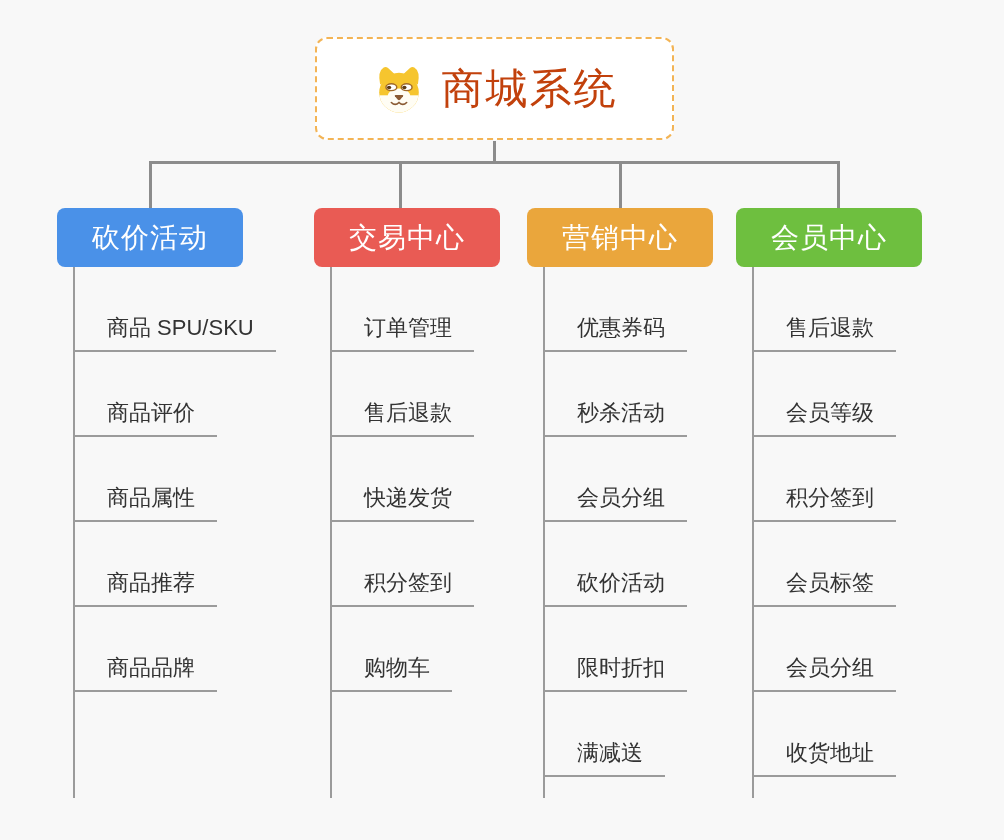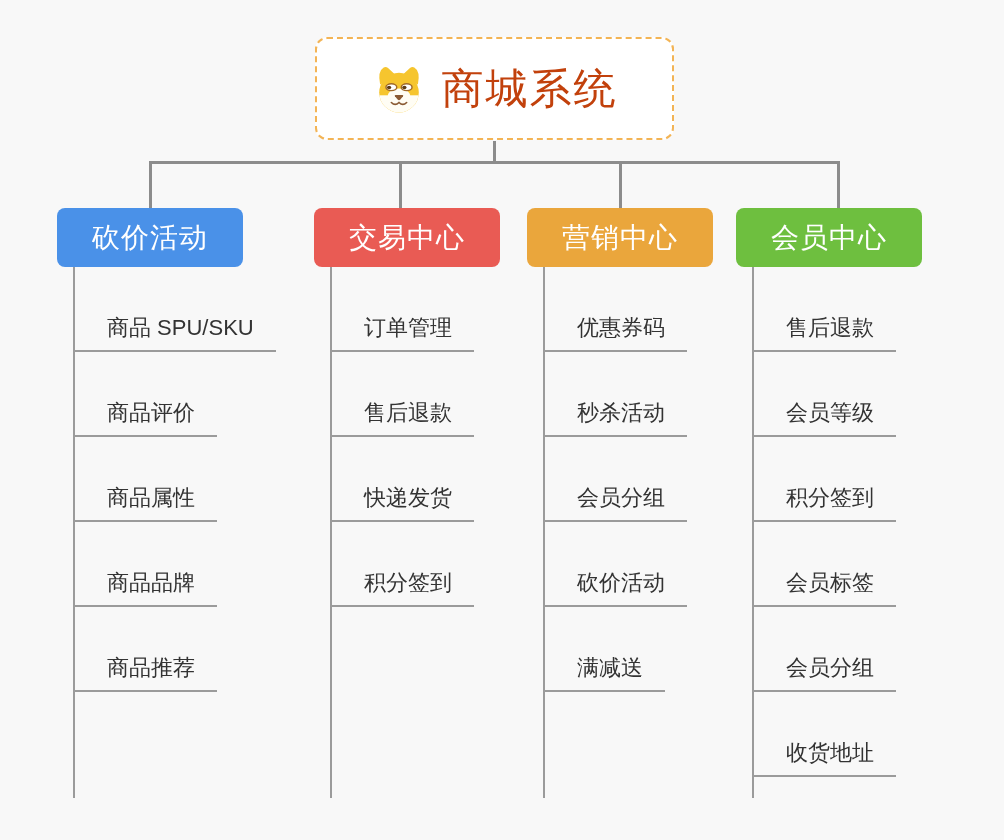--- a/index.html
+++ b/index.html
@@ -101,62 +101,68 @@
       <div class="leaf">
           <span class="leaf-label">商品 SPU/SKU</span>
         </div>
       <div class="leaf">
           <span class="leaf-label">商品评价</span>
         </div>
       <div class="leaf">
           <span class="leaf-label">商品属性</span>
         </div>
       <div class="leaf">
-          <span class="leaf-label">商品品牌</span>
+          <span class="leaf-label">商品推荐</span>
         </div>
       <div class="leaf">
-          <span class="leaf-label">商品推荐</span>
+          <span class="leaf-label">商品品牌</span>
         </div>
     </div>
   </div>
 
   <div class="branch b2">
     <div class="branch-box">交易中心</div>
     <div class="spine"></div>
     <div class="leaves">
       <div class="leaf">
           <span class="leaf-label">订单管理</span>
         </div>
       <div class="leaf">
           <span class="leaf-label">售后退款</span>
         </div>
       <div class="leaf">
           <span class="leaf-label">快递发货</span>
         </div>
       <div class="leaf">
           <span class="leaf-label">积分签到</span>
         </div>
+      <div class="leaf">
+          <span class="leaf-label">购物车</span>
+        </div>
     </div>
   </div>
 
   <div class="branch b3">
     <div class="branch-box">营销中心</div>
     <div class="spine"></div>
     <div class="leaves">
       <div class="leaf">
           <span class="leaf-label">优惠券码</span>
         </div>
       <div class="leaf">
           <span class="leaf-label">秒杀活动</span>
         </div>
       <div class="leaf">
           <span class="leaf-label">会员分组</span>
         </div>
       <div class="leaf">
           <span class="leaf-label">砍价活动</span>
+        </div>
+      <div class="leaf">
+          <span class="leaf-label">限时折扣</span>
         </div>
       <div class="leaf">
           <span class="leaf-label">满减送</span>
         </div>
     </div>
   </div>
 
   <div class="branch b4">
     <div class="branch-box">会员中心</div>
     <div class="spine"></div>

